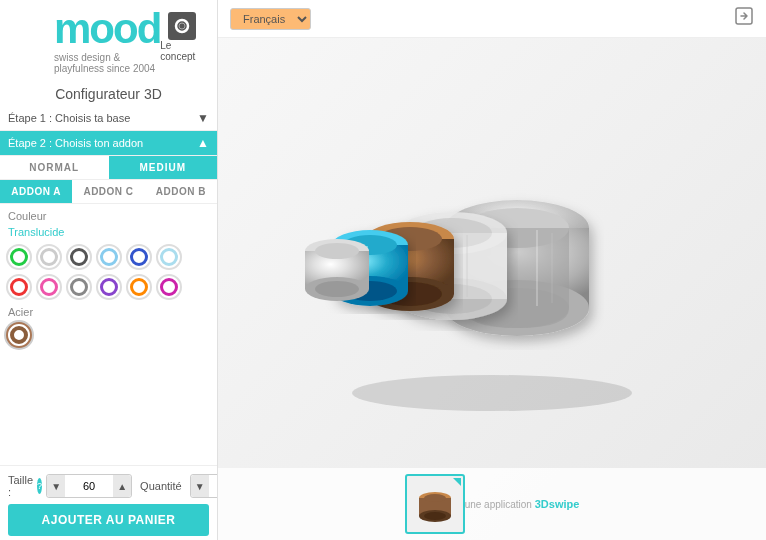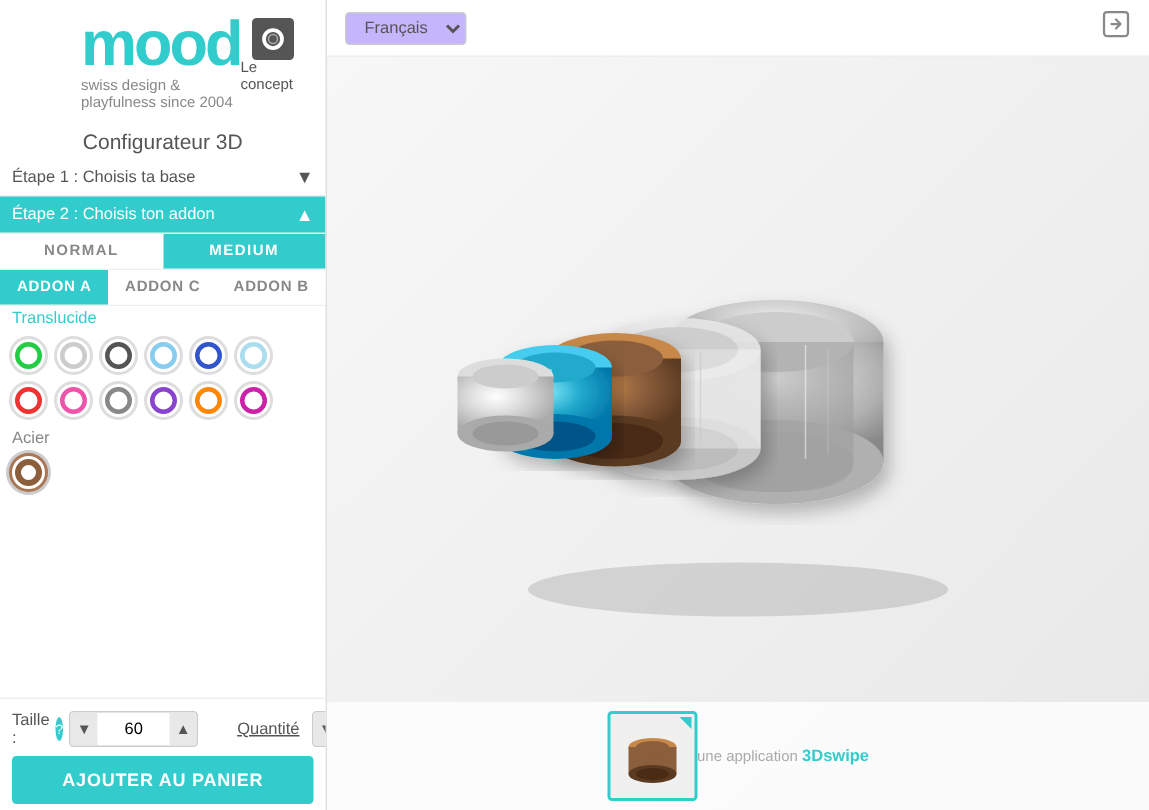--- a/index.html
+++ b/index.html
@@ -278,21 +278,21 @@
       background: #fff;
       border-bottom: 1px solid #eee;
     }
 
     #lang-select {
       border: 1px solid #ccc;
       padding: 3px 8px;
       font-size: 11px;
       color: #555;
       border-radius: 3px;
-      background: #c4b5fd;
+      background: #fdba74;
       cursor: pointer;
     }
 
     #share-icon {
       font-size: 18px;
       color: #888;
       cursor: pointer;
     }
 
     #main-view {
@@ -390,20 +390,21 @@
     <button class="size-btn">NORMAL</button>
     <button class="size-btn active">MEDIUM</button>
   </div>
 
   <div class="addon-row">
     <button class="addon-btn active">ADDON A</button>
     <button class="addon-btn">ADDON C</button>
     <button class="addon-btn">ADDON B</button>
   </div>
 
+  <div id="couleur-label">Couleur</div>
   <div id="translucide-label">Translucide</div>
 
   <div class="color-grid" id="color-grid-translucide">
   <div class="color-swatch">
         <div class="ring" style="border-color: rgb(34, 204, 68); border-width: 3px; border-style: solid;"></div>
       </div>
       <div class="color-swatch">
         <div class="ring" style="border-color: rgb(204, 204, 204); border-width: 3px; border-style: solid;"></div>
       </div>
       <div class="color-swatch">
@@ -449,21 +450,21 @@
 
   <div id="bottom-panel">
     <div id="taille-quantite-row">
       <span>Taille :</span>
       <div class="taille-badge">?</div>
       <div class="stepper">
         <button>▼</button>
         <input type="text" value="60" style="">
         <button>▲</button>
       </div>
-      <span style="margin-left:22px;text-decoration:underline;">Quantité</span>
+      <span style="margin-left:4px;">Quantité</span>
       <div class="stepper" style="margin-left:4px;">
         <button>▼</button>
         <input type="text" value="1" style="">
 
       </div>
     </div>
     <button id="add-to-cart-btn">AJOUTER AU PANIER</button>
   </div>
 </div>
 

